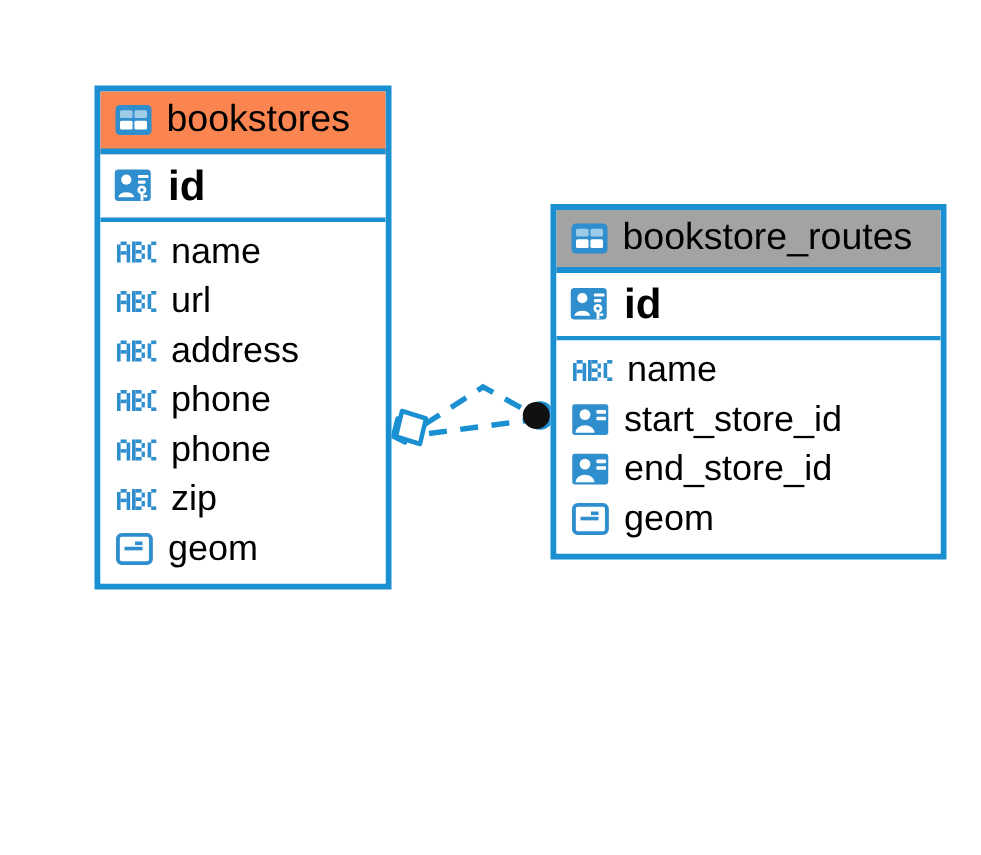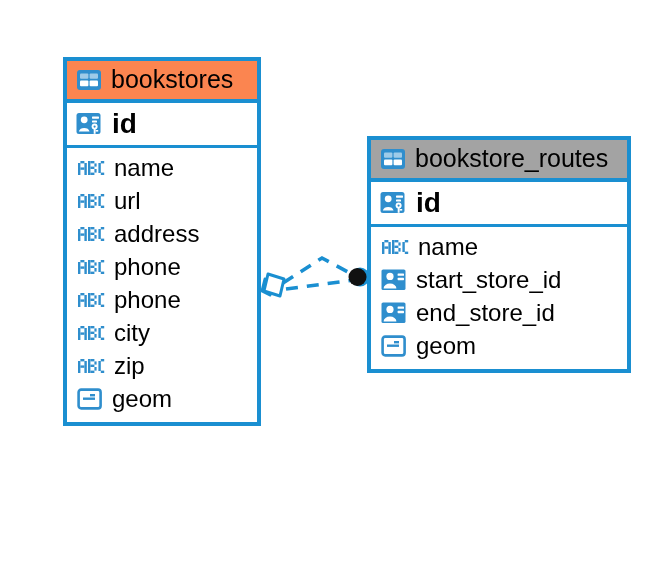--- a/index.html
+++ b/index.html
@@ -262,40 +262,20 @@
               <rect x="17.4" y="10" width="2.2" height="3.6"></rect>
             <rect x="13.4" y="13.6" width="4" height="2.4"></rect>
             <rect x="21.4" y="4" width="2.4" height="10"></rect>
             <rect x="23.8" y="2" width="3.4" height="2.4"></rect>
               <rect x="23.8" y="13.6" width="3.4" height="2.4"></rect>
           </g>
         </svg>
         <span class="field-label">phone</span>
       </div>
 
-      <div class="field-row">
-        <svg class="icon-abc" viewBox="0 0 28 18">
-          <g fill="#2f8ecd">
-            <rect x="1" y="4" width="2.4" height="12"></rect>
-              <rect x="7.4" y="4" width="2.4" height="12"></rect>
-            <rect x="3.4" y="2" width="4" height="2.4"></rect>
-              <rect x="3.4" y="8.4" width="4" height="2.4"></rect>
-            <rect x="11" y="2" width="2.4" height="14"></rect>
-            <rect x="13.4" y="2" width="4" height="2.4"></rect>
-              <rect x="17.4" y="4.4" width="2.2" height="3.2"></rect>
-            <rect x="13.4" y="7.6" width="4" height="2.4"></rect>
-              <rect x="17.4" y="10" width="2.2" height="3.6"></rect>
-            <rect x="13.4" y="13.6" width="4" height="2.4"></rect>
-            <rect x="21.4" y="4" width="2.4" height="10"></rect>
-            <rect x="23.8" y="2" width="3.4" height="2.4"></rect>
-              <rect x="23.8" y="13.6" width="3.4" height="2.4"></rect>
-          </g>
-        </svg>
-        <span class="field-label">city</span>
-      </div>
 
 
       <div class="field-row">
         <svg class="icon-abc" viewBox="0 0 28 18">
           <g fill="#2f8ecd">
             <rect x="1" y="4" width="2.4" height="12"></rect>
               <rect x="7.4" y="4" width="2.4" height="12"></rect>
             <rect x="3.4" y="2" width="4" height="2.4"></rect>
               <rect x="3.4" y="8.4" width="4" height="2.4"></rect>
             <rect x="11" y="2" width="2.4" height="14"></rect>

